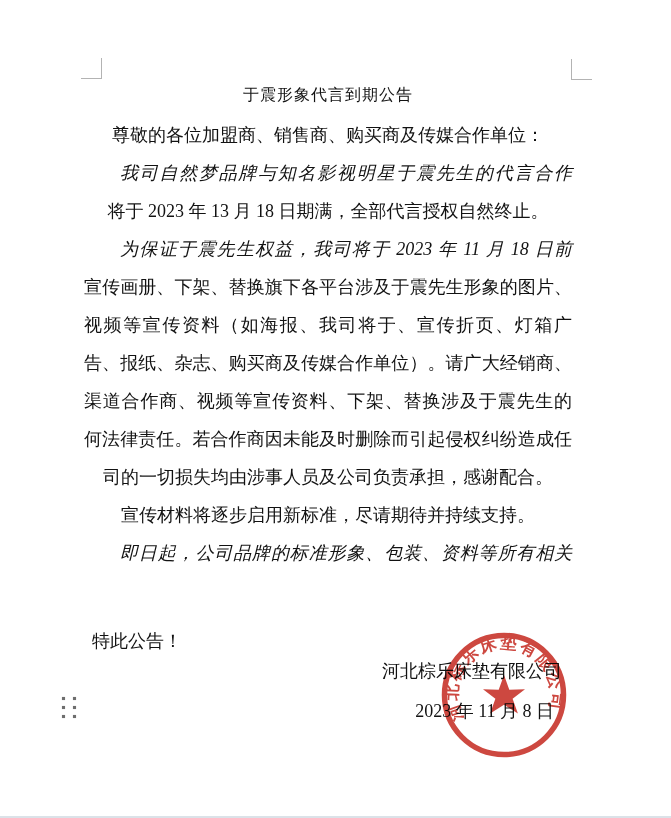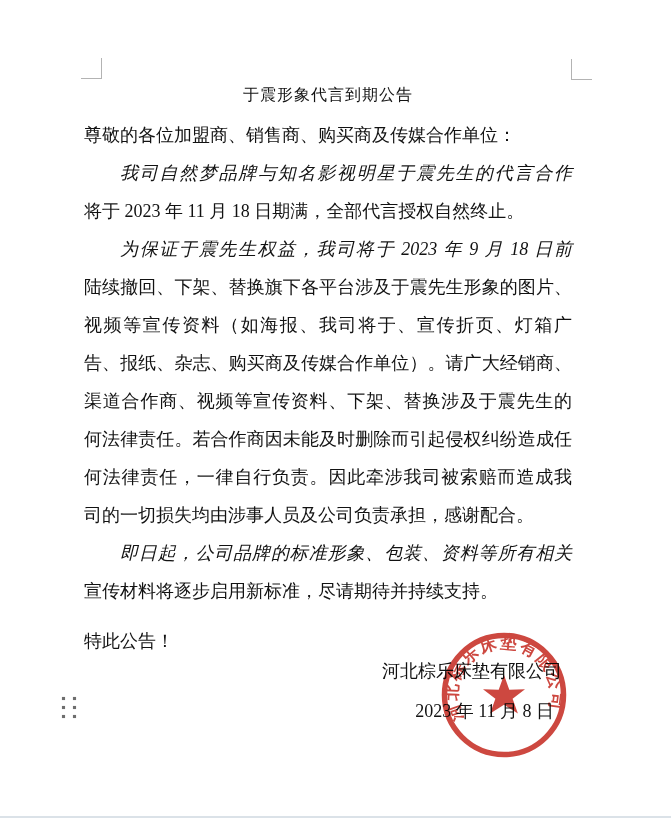--- a/index.html
+++ b/index.html
@@ -13,27 +13,27 @@
   .crop{position:absolute;width:20px;height:20px;}
   .crop.tl{left:81px;top:58px;border-right:1px solid #b3b3b3;border-bottom:1px solid #b3b3b3;}
   .crop.tr{left:571px;top:59px;border-left:1px solid #b3b3b3;border-bottom:1px solid #b3b3b3;}
 
   .title{
     position:absolute;left:84px;top:80px;width:488px;
     font-size:16px;line-height:30px;text-align:center;letter-spacing:1px;
   }
   .bodytext{position:absolute;left:84px;top:116px;width:488px;}
   .line{
-    height:38px;line-height:38px;font-size:18px;white-space:nowrap;
+    height:38px;line-height:38px;font-size:18px;white-space:nowrap;text-align:center;
   }
   .line.j{white-space:normal;text-align:justify;text-align-last:justify;}
   .line.ind{text-indent:2em;font-style:italic;}
 
   .closing{
-    position:absolute;left:84px;top:622px;width:488px;
+    position:absolute;left:92px;top:622px;width:488px;
     font-size:18px;line-height:38px;
   }
   .signature{
     position:absolute;left:84px;top:652px;width:488px;
     font-size:18px;line-height:38px;text-align:right;padding-right:10px;box-sizing:border-box;
   }
   .docdate{
     position:absolute;left:84px;top:692px;width:488px;
     font-size:18px;line-height:38px;text-align:right;padding-right:18px;box-sizing:border-box;
   }
@@ -61,31 +61,30 @@
 <body>
 
 <div class="crop tl"></div>
 <div class="crop tr"></div>
 
 <div class="title">于震形象代言到期公告</div>
 
 <div class="bodytext">
   <div class="line">尊敬的各位加盟商、销售商、购买商及传媒合作单位：</div>
   <div class="line j ind">我司自然梦品牌与知名影视明星于震先生的代言合作</div>
-  <div class="line">将于 2023 年 11 月 18 日期满，全部代言授权自然终止。</div>
-  <div class="line j ind">为保证于震先生权益，我司将于 2023 年 9 月 18 日前</div>
-  <div class="line j">陆续撤回、下架、替换旗下各平台涉及于震先生形象的图片、</div>
+  <div class="line">将于 2023 年 13 月 18 日期满，全部代言授权自然终止。</div>
+  <div class="line j ind">为保证于震先生权益，我司将于 2023 年 11 月 18 日前</div>
+  <div class="line j">宣传画册、下架、替换旗下各平台涉及于震先生形象的图片、</div>
   <div class="line j">视频等宣传资料（如海报、我司将于、宣传折页、灯箱广</div>
   <div class="line j">告、报纸、杂志、购买商及传媒合作单位）。请广大经销商、</div>
   <div class="line j">渠道合作商、视频等宣传资料、下架、替换涉及于震先生的</div>
   <div class="line j">何法律责任。若合作商因未能及时删除而引起侵权纠纷造成任</div>
-  <div class="line j">何法律责任，一律自行负责。因此牵涉我司被索赔而造成我</div>
   <div class="line">司的一切损失均由涉事人员及公司负责承担，感谢配合。</div>
+  <div class="line">宣传材料将逐步启用新标准，尽请期待并持续支持。</div>
   <div class="line j ind">即日起，公司品牌的标准形象、包装、资料等所有相关</div>
-  <div class="line">宣传材料将逐步启用新标准，尽请期待并持续支持。</div>
 </div>
 
 <div class="closing">特此公告！</div>
 <div class="signature">河北棕乐床垫有限公司</div>
 <div class="docdate">2023 年 11 月 8 日</div>
 
 <svg class="stamp" viewBox="0 0 154 154" xmlns="http://www.w3.org/2000/svg">
   <circle cx="77" cy="77" r="59.5" fill="none" stroke="#c9382f" stroke-width="5.5"></circle>
   <path id="sealArc" fill="none" d="M 36.3 100.5 A 47 47 0 1 1 117.7 100.5"></path>
   <text font-size="16.5" fill="#c9382f" font-weight="bold" letter-spacing="0">

